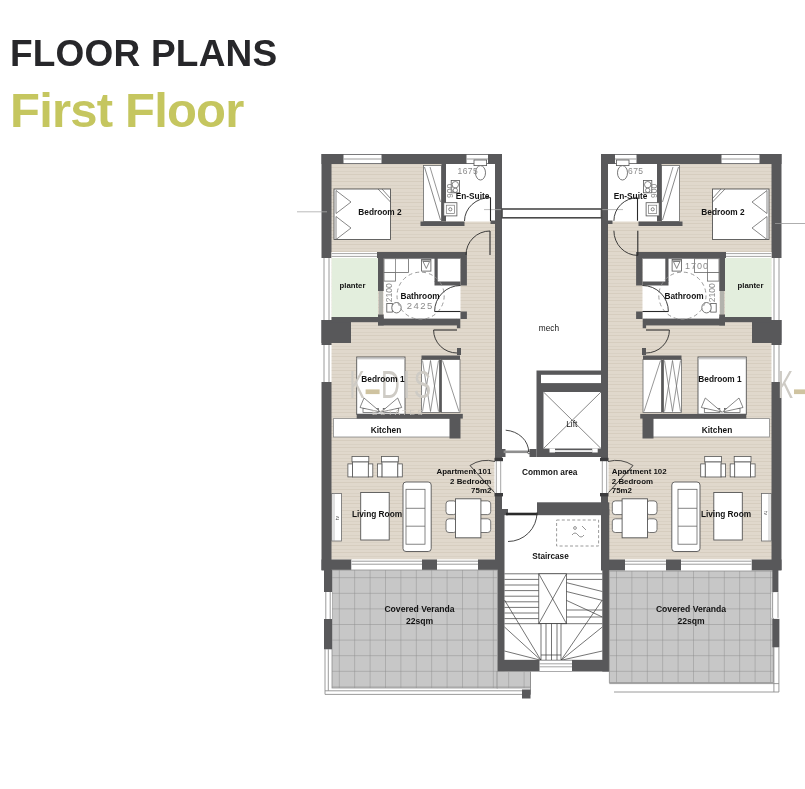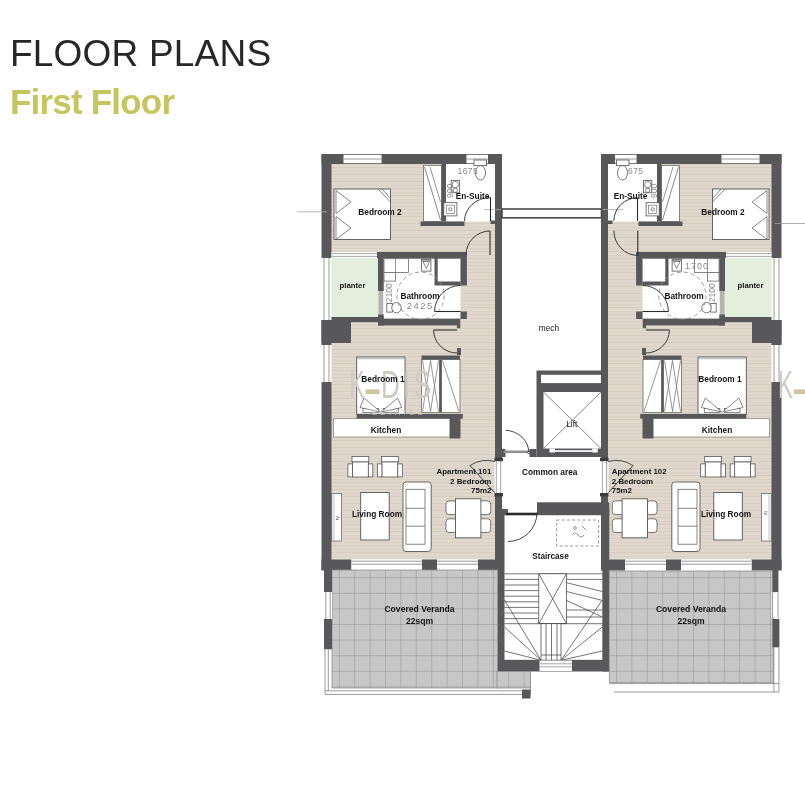--- a/index.html
+++ b/index.html
@@ -1,16 +1,16 @@
 <!DOCTYPE html>
 <html><head><meta charset="utf-8">
 <style>
 html,body{margin:0;padding:0;background:#fff;width:805px;height:789px;overflow:hidden;font-family:"Liberation Sans",sans-serif}
-#title{position:absolute;left:10px;top:33px;font-size:37px;font-weight:normal;color:#27272a;letter-spacing:.2px}
-#subtitle{position:absolute;left:10px;top:82px;font-size:35px;font-weight:bold;color:#c5c65f;letter-spacing:-.8px}
+#title{position:absolute;left:10px;top:33px;font-size:37px;font-weight:bold;color:#27272a;letter-spacing:.2px}
+#subtitle{position:absolute;left:10px;top:82px;font-size:49px;font-weight:bold;color:#c5c65f;letter-spacing:-.8px}
 svg{position:absolute;left:0;top:0}
 text{font-family:"Liberation Sans",sans-serif}
 </style></head>
 <body>
 
 <div id="title">FLOOR PLANS</div>
 
 <div id="subtitle">First Floor</div>
 
 <svg width="805" height="789" viewBox="0 0 805 789">

